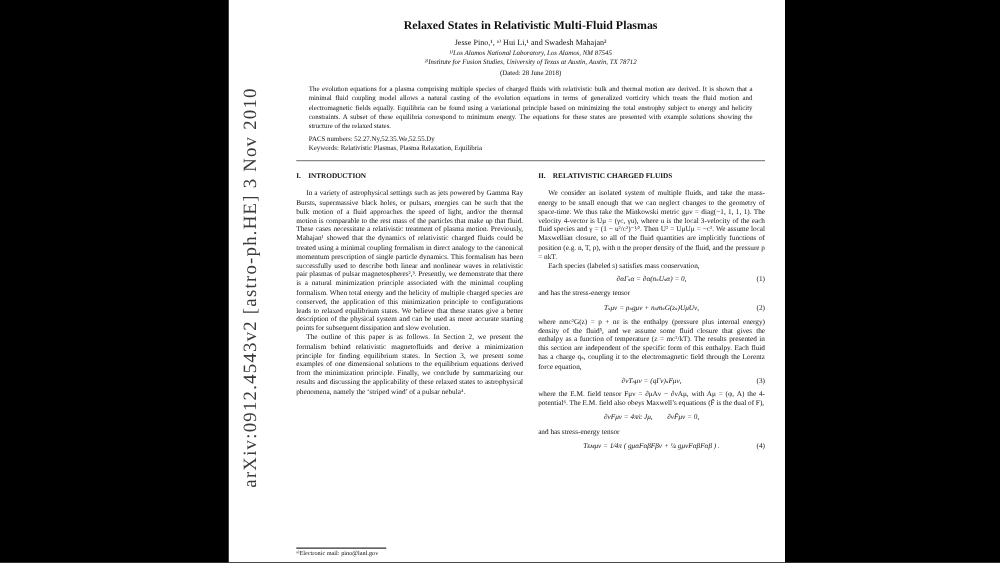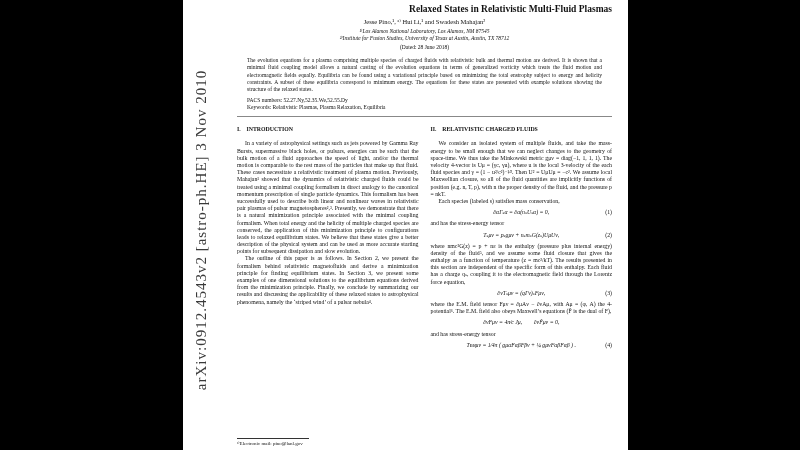--- a/index.html
+++ b/index.html
@@ -13,21 +13,21 @@
     position: absolute; left: 183px; top: 0; width: 445px; height: 450px;
     background: var(--paper, #fff); overflow: hidden;
   }
   .arxiv-stamp {
     position: absolute; left: 10px; top: 448px; width: 436px;
     transform: rotate(-90deg); transform-origin: 0 0;
     text-align: center; font-size: 15px; letter-spacing: 1px;
     color: var(--stamp, #3a3a3a); white-space: nowrap;
   }
   .content { position: absolute; left: 54px; top: 0; width: 375px; }
-  .title   { font-size: 9.5px; font-weight: bold; text-align: right; margin-top: 4px; }
+  .title   { font-size: 9.5px; font-weight: bold; text-align: center; margin-top: 16px; }
   .authors { font-size: 6.5px; text-align: center; margin-top: 4px; }
   .affil   { font-size: 5.5px; font-style: italic; text-align: center; margin-top: 1.5px; }
   .dated   { font-size: 5.5px; text-align: center; margin-top: 3px; }
   .abstract{ font-size: 5.5px; text-align: justify; margin: 7px 10px 0; line-height: 1.32; }
   .meta    { font-size: 5.5px; margin: 4px 10px 0; }
   .meta + .meta { margin-top: 1px; }
   .rule    { border-top: 0.5px solid #888; margin-top: 6px; }
   .columns { display: flex; gap: 12px; margin-top: 9px; }
   .col     { flex: 1; min-width: 0; font-size: 5.8px; line-height: 1.24; text-align: justify; }
   .col h2  { font-size: 5.8px; font-weight: bold; text-align: left; margin-bottom: 7px; }

